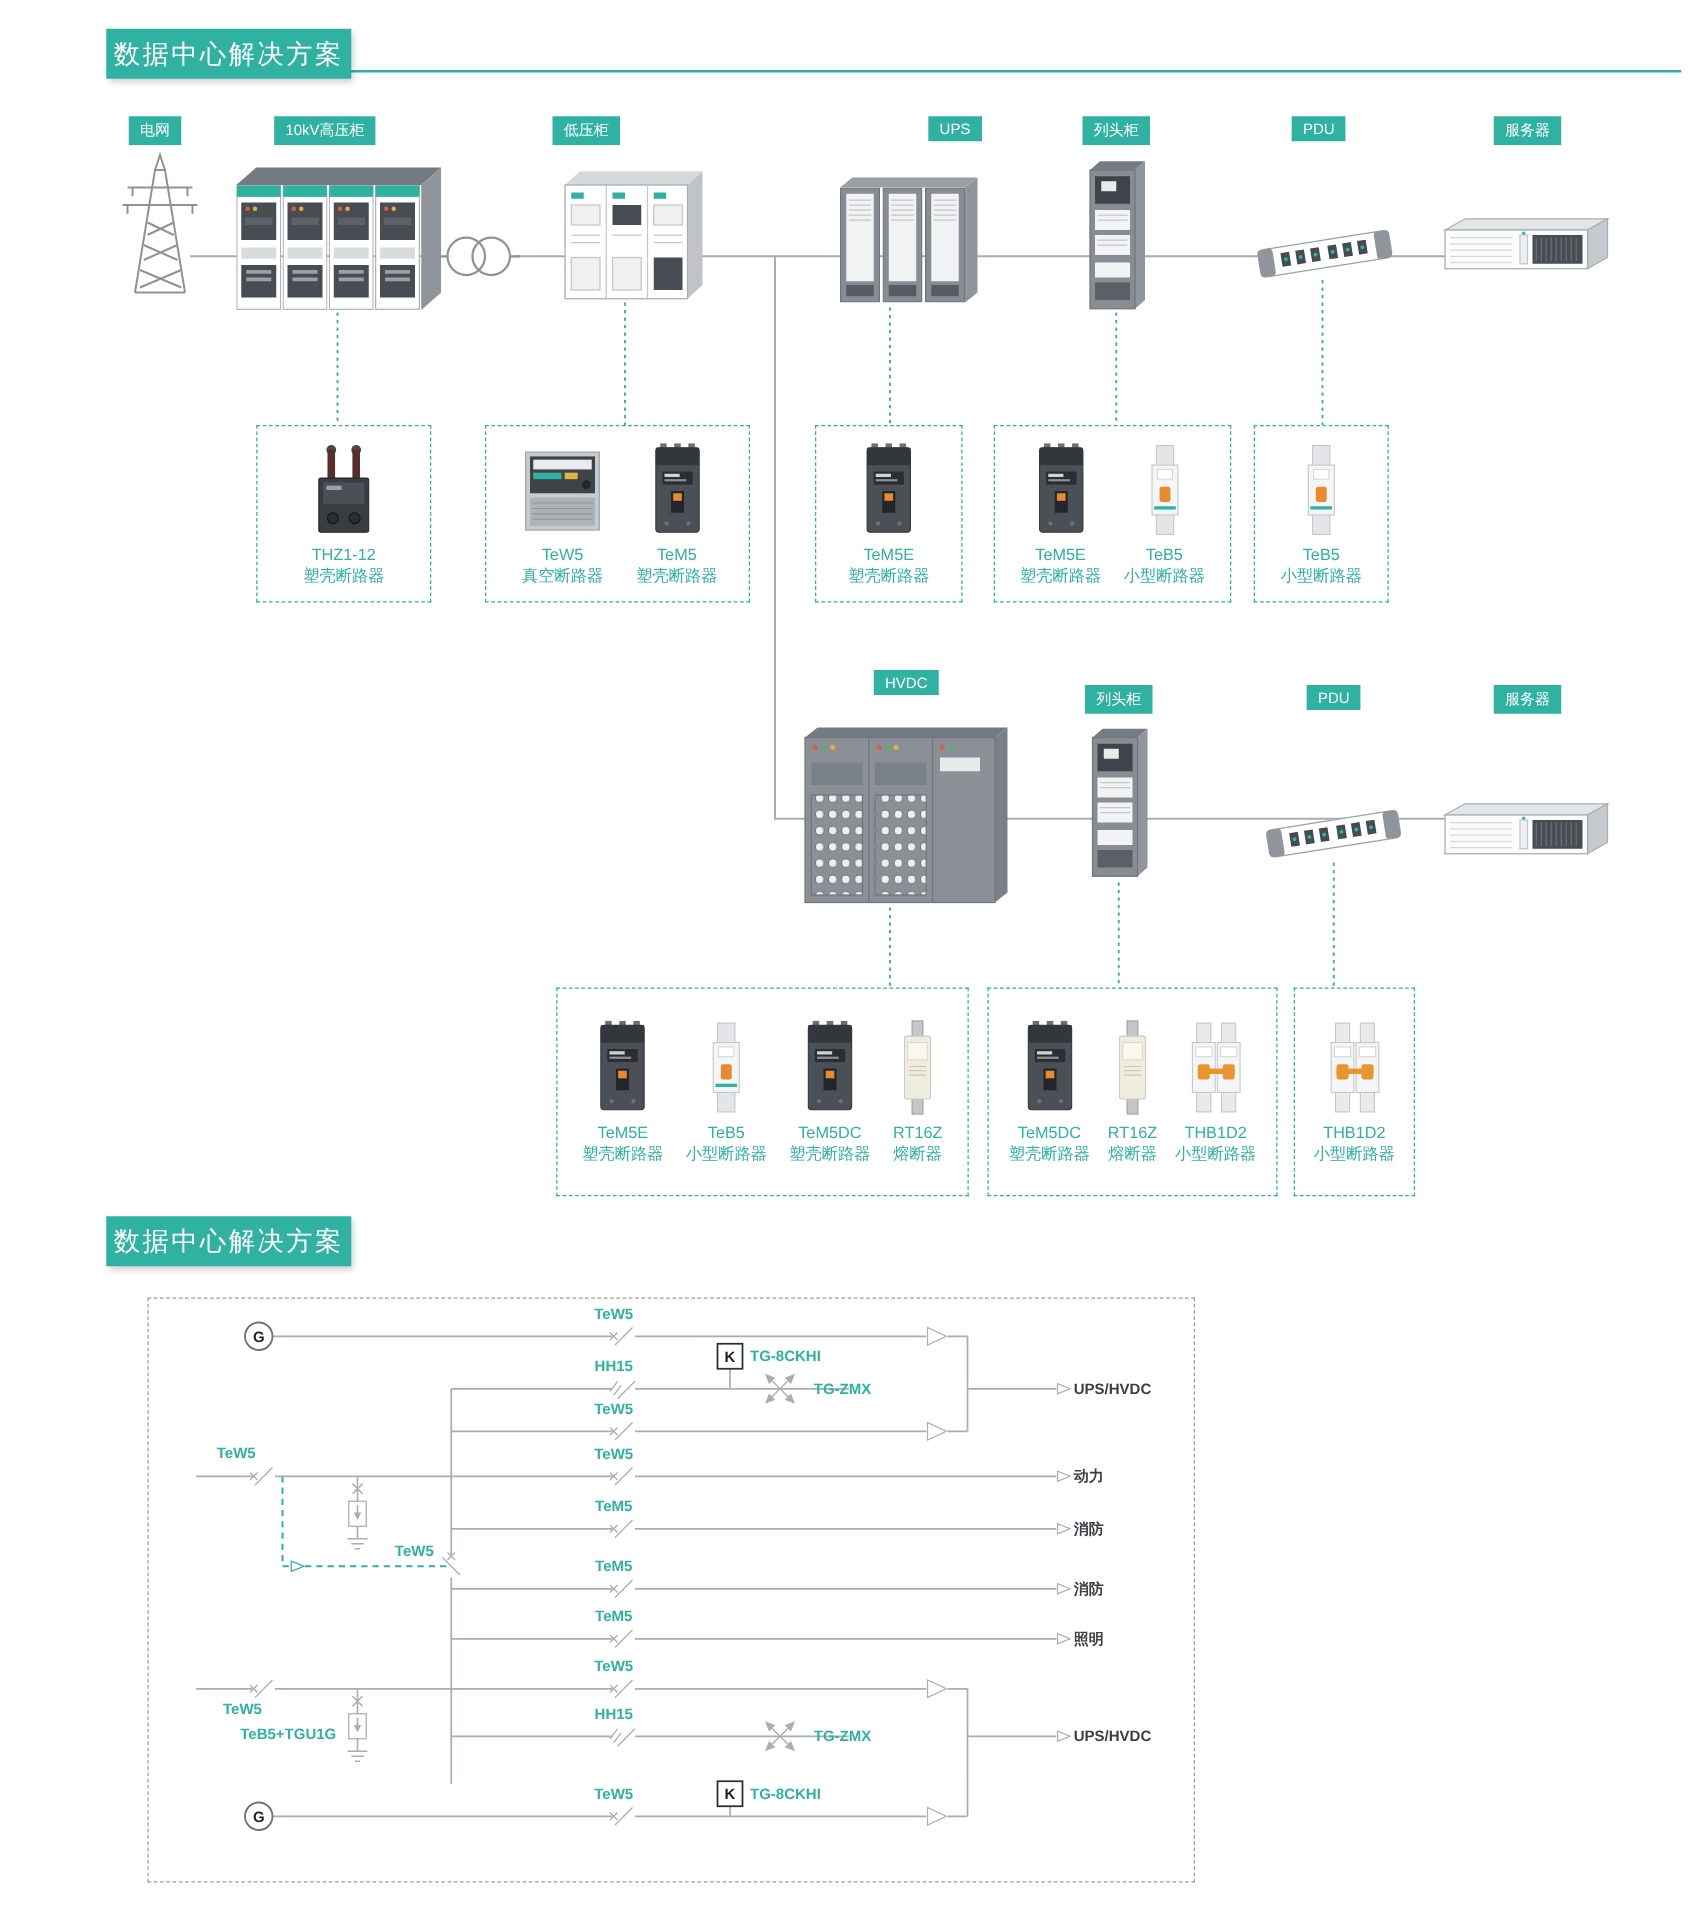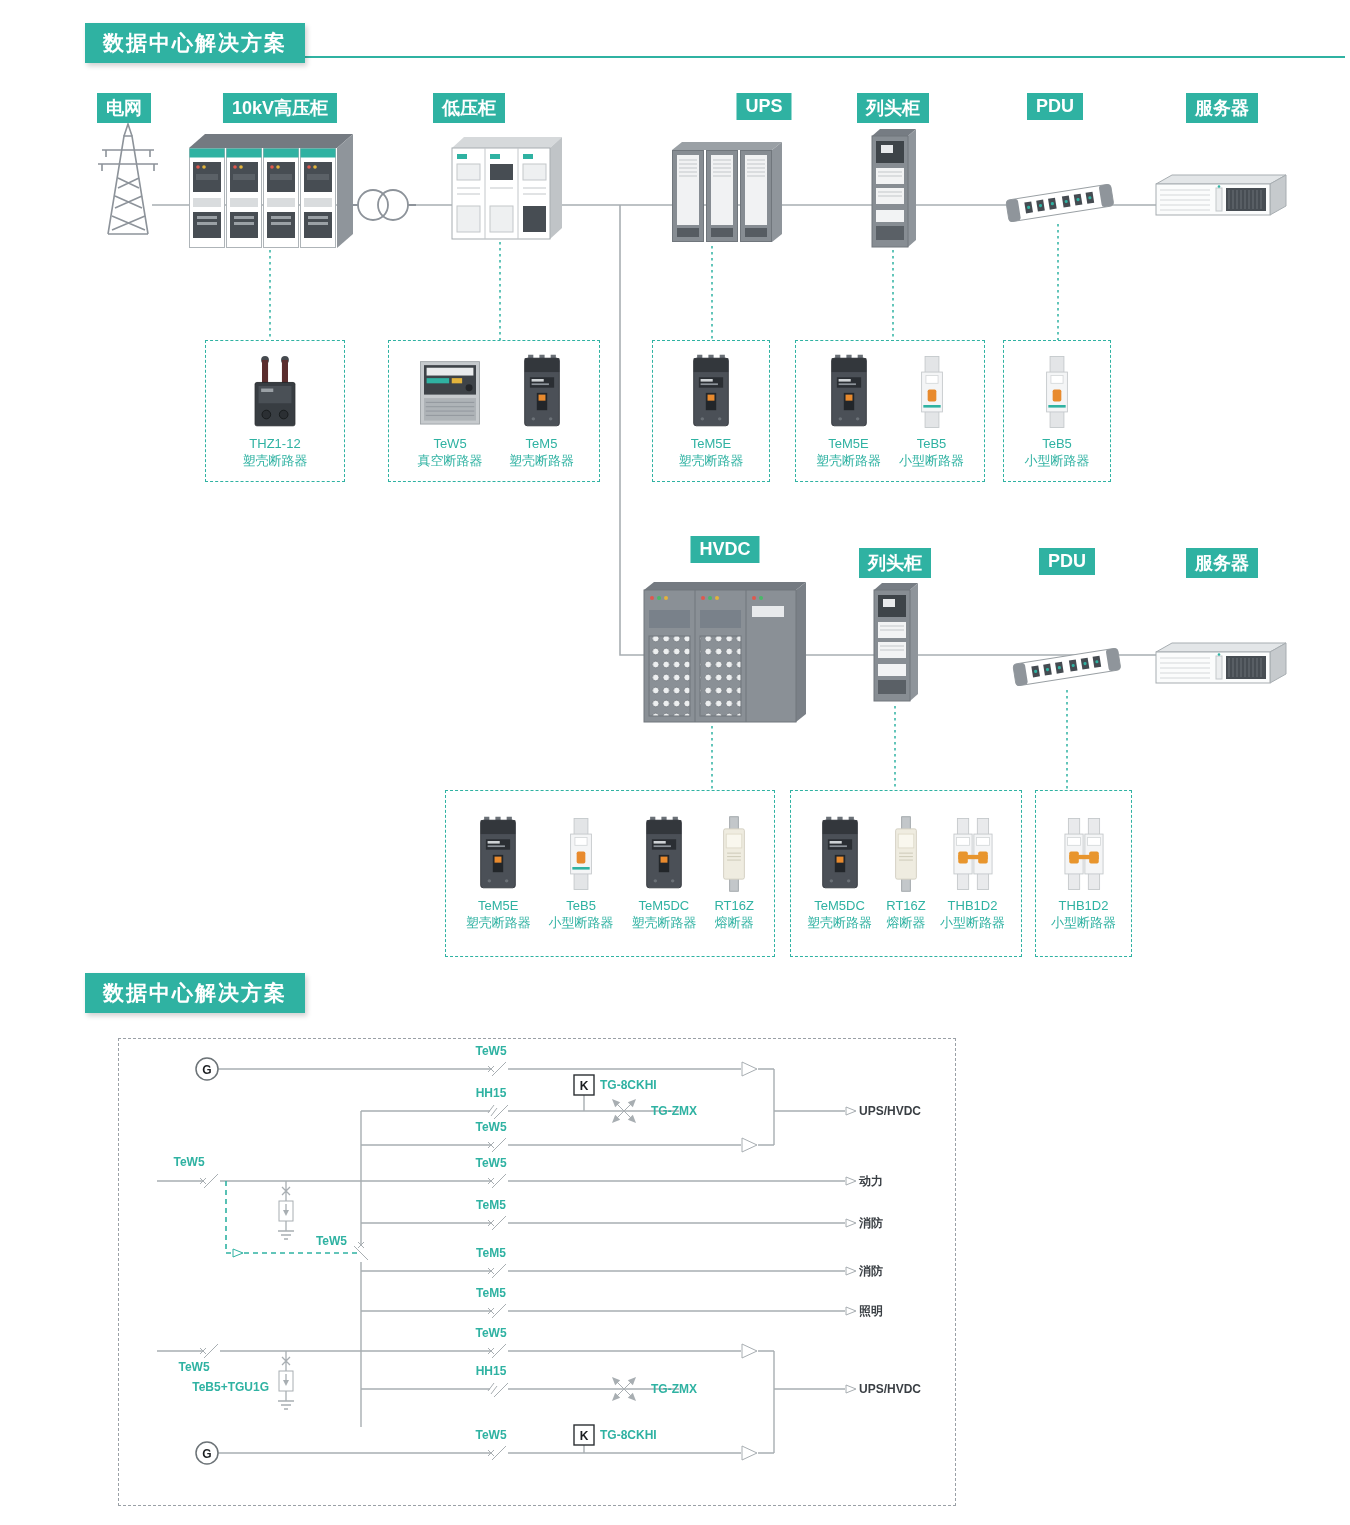--- a/index.html
+++ b/index.html
@@ -1,21 +1,21 @@
 <!DOCTYPE html>
 <html><head>
 <meta charset="utf-8">
 <style>
 *{margin:0;padding:0;box-sizing:border-box}
 html,body{background:#fff}
 body{font-family:"Liberation Sans","DejaVu Sans",sans-serif}
 .canvas{position:relative;width:1350px;height:1525px;background:#fff;overflow:hidden}
-.sec-title{position:absolute;background:#2FB2A2;color:#fff;font-size:21px;font-weight:700;padding:6px 18px;letter-spacing:2px;box-shadow:2px 3px 5px rgba(0,0,0,.18);z-index:4;white-space:nowrap}
+.sec-title{position:absolute;background:#2FB2A2;color:#fff;font-size:21px;font-weight:400;padding:6px 6px;letter-spacing:2px;box-shadow:2px 3px 5px rgba(0,0,0,.18);z-index:4;white-space:nowrap}
 .title-line{position:absolute;height:2px;background:#2FB2A2;z-index:3}
-.badge{position:absolute;transform:translateX(-50%);background:#2FB2A2;color:#fff;font-size:18px;font-weight:700;padding:3px 9px;white-space:nowrap;z-index:3}
+.badge{position:absolute;transform:translateX(-50%);background:#2FB2A2;color:#fff;font-size:12px;font-weight:400;padding:3px 9px;white-space:nowrap;z-index:3}
 .equip{position:absolute;z-index:2}
 .pgroup{position:absolute;border:1px dashed #2FB2A2;display:flex;justify-content:space-evenly;align-items:center;z-index:2;padding:8px 2px}
 .prod{display:flex;flex-direction:column;align-items:center}
 .picon{height:78px;display:block}
 .pname{margin-top:5px}
 .pname,.pdesc{color:#2FB2A2;font-size:13px;line-height:1.3;text-align:center;white-space:nowrap}
 .overlay{position:absolute;left:0;top:0;z-index:1}
 .schem-box{position:absolute;left:118px;top:1038px;width:838px;height:468px;border:1px dashed #9aa0a6;z-index:2;background:#fff}
 .slabel{fill:#2FB2A2;font-size:12px;font-weight:700;text-anchor:middle;font-family:inherit}
 .start{text-anchor:start}.end{text-anchor:end}
@@ -266,21 +266,21 @@
 
   <svg class="overlay" width="1350" height="1525" viewBox="0 0 1350 1525">
     <path d="M152 205 H350 M412 205 H1170 M620 205 V655 H646 M796 655 H1170" stroke="#a8aeb2" stroke-width="1.6" fill="none"></path>
     <path d="M270 250 V340 M500 242 V340 M712 246 V340 M893 250 V340 M1058 224 V340 M712 726 V790 M895 706 V790 M1067 690 V790" stroke="#2FB2A2" stroke-width="1.5" stroke-dasharray="2.5 3.5" fill="none"></path>
   </svg>
 
   <div class="title-line" style="left:90px;top:56px;width:1255px"></div>
   <div class="sec-title" style="left:85px;top:23px">数据中心解决方案</div>
 
   <div class="badge" style="left:124px;top:93px">电网</div>
-  <div class="badge" style="left:280px;top:93px">10kV高压柜</div>
+  <div class="badge" style="left:260px;top:93px">10kV高压柜</div>
   <div class="badge" style="left:469px;top:93px">低压柜</div>
   <div class="badge" style="left:764px;top:93px">UPS</div>
   <div class="badge" style="left:893px;top:93px">列头柜</div>
   <div class="badge" style="left:1055px;top:93px">PDU</div>
   <div class="badge" style="left:1222px;top:93px">服务器</div>
 
   <svg class="equip" style="left:92px;top:120px;width:72px;height:118px" viewBox="0 0 72 118">
       <use href="#e-tower" width="72" height="118"></use>
     </svg>
   <svg class="equip" style="left:185px;top:126px;width:168px;height:126px" viewBox="0 0 168 126">

